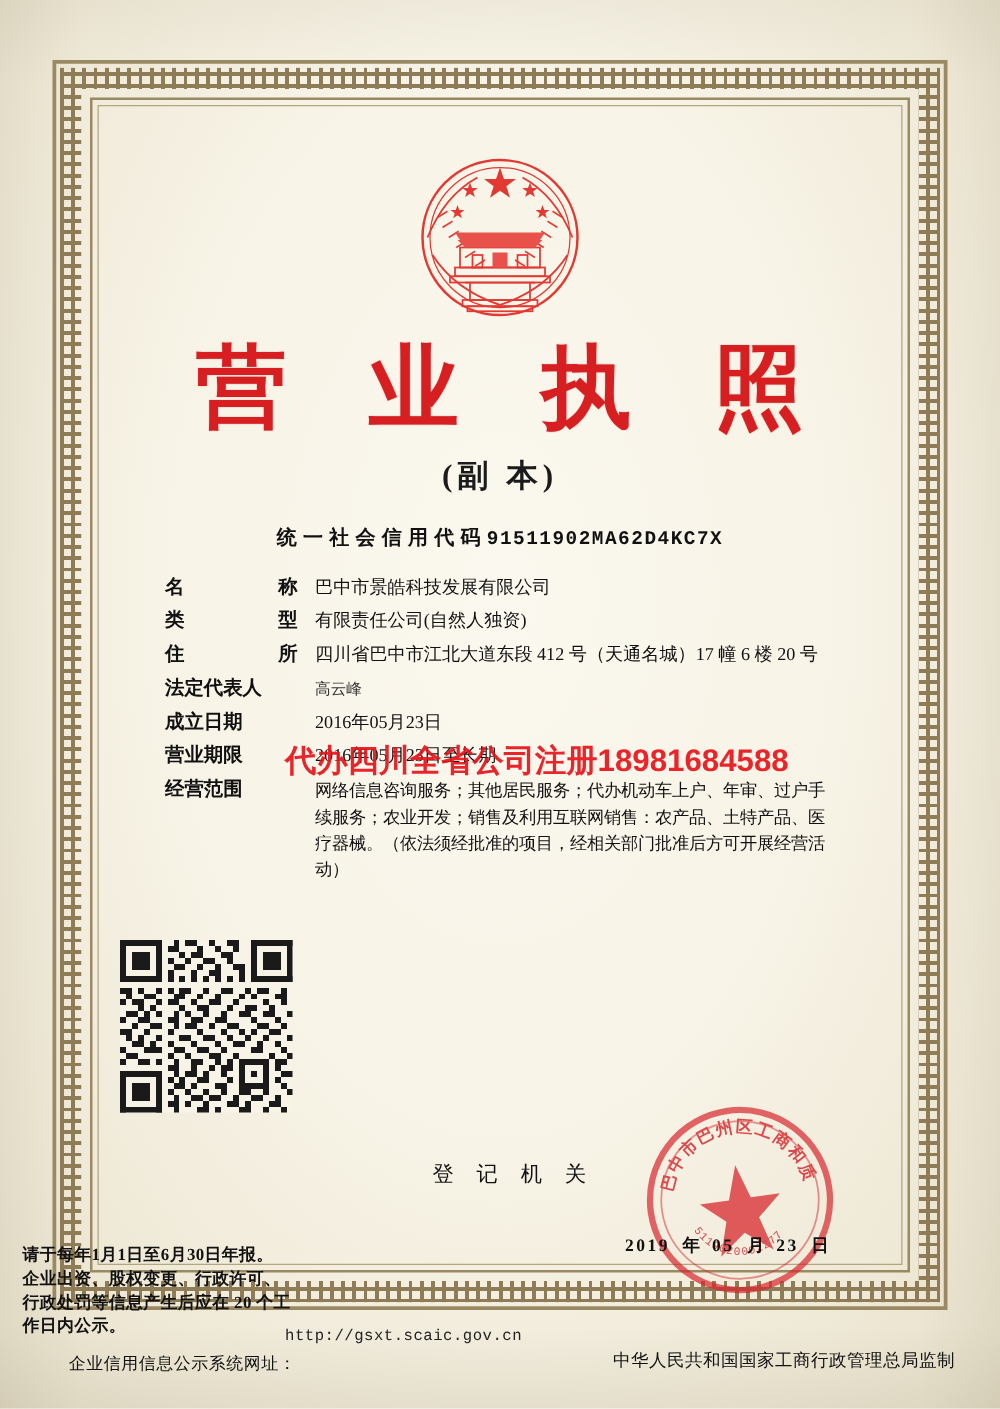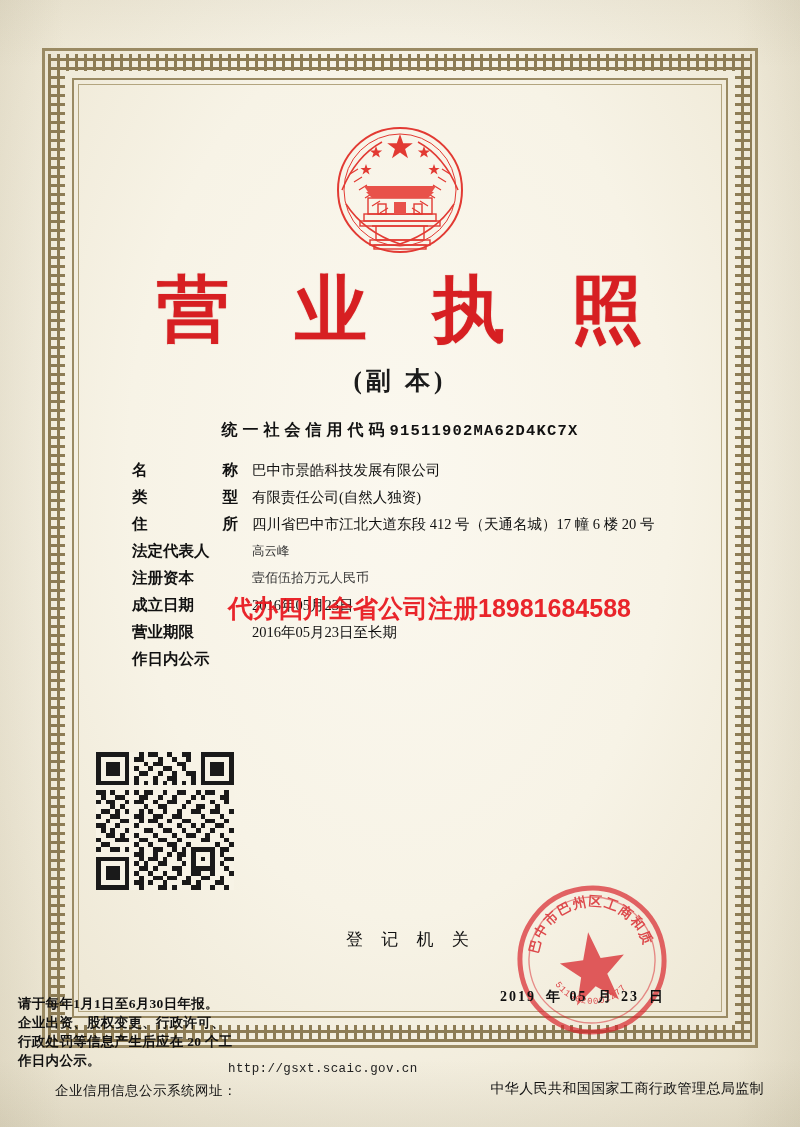--- a/index.html
+++ b/index.html
@@ -351,45 +351,40 @@
       <div class="field-value">四川省巴中市江北大道东段 412 号（天通名城）17 幢 6 楼 20 号</div>
     </div>
 
     <div class="field-row" id="row-legal">
       <div class="field-label">
         <span>法定代表人</span>
       </div>
       <div class="field-value">高云峰</div>
     </div>
 
-    <div class="field-row" id="row-capital">
-      <div class="field-label">
-        <span>注册资本</span>
-      </div>
-      <div class="field-value">壹佰伍拾万元人民币</div>
-    </div>
 
     <div class="field-row" id="row-founded">
       <div class="field-label">
         <span>成立日期</span>
       </div>
       <div class="field-value">2016年05月23日</div>
     </div>
 
     <div class="field-row" id="row-term">
       <div class="field-label">
         <span>营业期限</span>
       </div>
       <div class="field-value">2016年05月23日至长期</div>
     </div>
 
     <div class="field-row" id="row-scope">
       <div class="field-label">
-        <span>作日内公示</span>
+        <span>经营范围</span>
       </div>
+      <div class="field-value">网络信息咨询服务；其他居民服务；代办机动车上户、年审、过户手续服务；农业开发；销售及利用互联网销售：农产品、土特产品、医疗器械。（依法须经批准的项目，经相关部门批准后方可开展经营活动）</div>
     </div>
 
   </div>
 
   <div id="ad-watermark">代办四川全省公司注册18981684588</div>
 
   <svg id="qr" viewBox="0 0 29 29" shape-rendering="crispEdges">
     <rect width="29" height="29" fill="#f7f3e6"></rect>
     <g fill="#1a1a1a">
 

